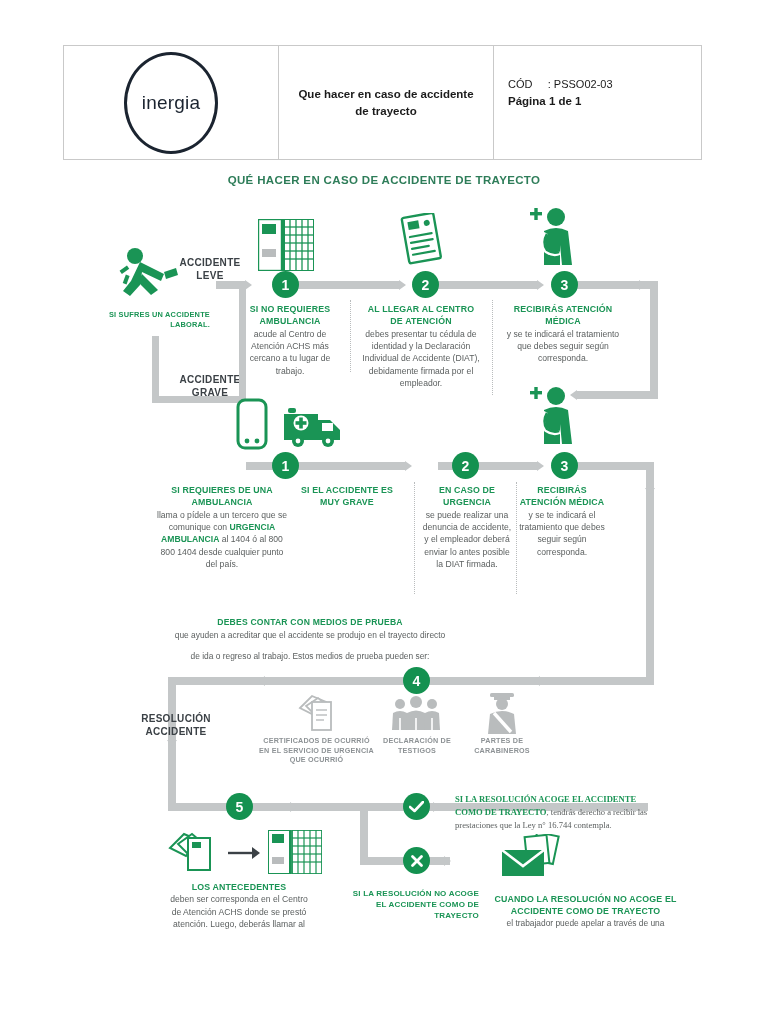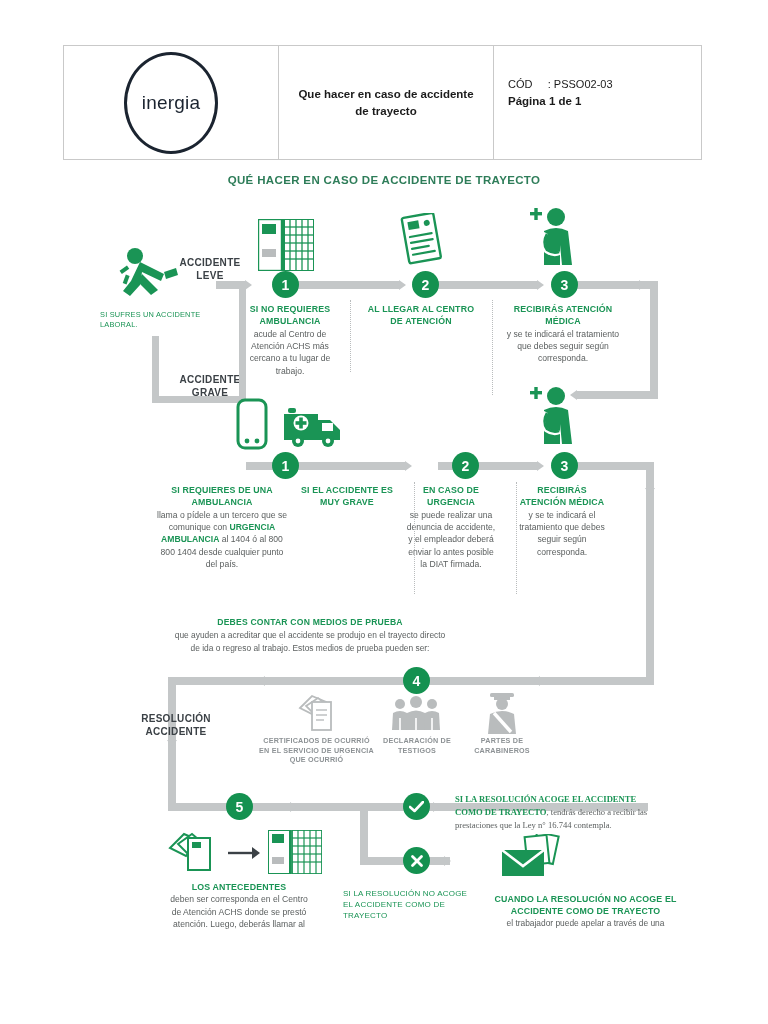--- a/index.html
+++ b/index.html
@@ -35,22 +35,22 @@
     background:#149150;color:#fff;font-size:14px;font-weight:bold;
     display:flex;align-items:center;justify-content:center;z-index:3;}
   .badge{position:absolute;width:27px;height:27px;border-radius:50%;
     background:#149150;color:#fff;display:flex;align-items:center;justify-content:center;z-index:3;}
   .col{position:absolute;text-align:center;font-size:8.6px;line-height:1.42;color:#5c6060;}
   .col b{display:block;color:#1a9455;font-size:8.8px;letter-spacing:.15px;}
   .kicker{font-weight:bold;color:#1a9455;}
   .dash{position:absolute;border-left:1.5px dotted #b9bcbd;}
   .lbl-dark{position:absolute;font-size:10px;font-weight:bold;color:#3b4146;
     text-align:center;line-height:1.3;letter-spacing:.3px;}
-  .lbl-green{position:absolute;font-size:7.6px;font-weight:normal;color:#1a9455;
-    text-align:left;line-height:1.35;letter-spacing:.2px;}
+  .lbl-green{position:absolute;font-size:7.6px;font-weight:bold;color:#1a9455;
+    text-align:right;line-height:1.35;letter-spacing:.2px;}
   .lbl-gray{position:absolute;font-size:7.2px;font-weight:bold;color:#8d9295;
     text-align:center;line-height:1.35;letter-spacing:.2px;}
   .prueba{position:absolute;text-align:center;width:620px;left:0;}
   .prueba .t{font-size:8.6px;font-weight:bold;color:#1a9455;letter-spacing:.2px;}
   .prueba .s{font-size:8.4px;color:#5c6060;line-height:1.5;margin-top:2px;}
   .rtxt{position:absolute;font-size:8.6px;color:#5c6060;line-height:1.5;}
   .rtxt b{color:#1a9455;}
   .arrow-r{position:absolute;width:0;height:0;border-top:5px solid transparent;
     border-bottom:5px solid transparent;border-left:7px solid #c4c7c8;}
   .arrow-l{position:absolute;width:0;height:0;border-top:5px solid transparent;
@@ -164,20 +164,21 @@
   <div class="num" style="left:272px;top:271px;">1</div>
   <div class="num" style="left:412px;top:271px;">2</div>
   <div class="num" style="left:551px;top:271px;">3</div>
 
   <div class="col" style="left:240px;top:303px;width:100px;">
     <b>SI NO REQUIERES AMBULANCIA</b>
     <span>acude al Centro de Atención ACHS más cercano a tu lugar de trabajo.</span>
   </div>
   <div class="col" style="left:362px;top:303px;width:118px;">
     <b>AL LLEGAR AL CENTRO DE ATENCIÓN</b>
+    <span>debes presentar tu cédula de identidad y la Declaración Individual de Accidente (DIAT), debidamente firmada por el empleador.</span>
   </div>
   <div class="col" style="left:505px;top:303px;width:116px;">
     <b>RECIBIRÁS ATENCIÓN MÉDICA</b>
     <span>y se te indicará el tratamiento que debes seguir según corresponda.</span>
   </div>
 
   <div class="dash" style="left:350px;top:300px;height:72px;"></div>
   <div class="dash" style="left:492px;top:300px;height:95px;"></div>
 
   <div class="grayline" style="left:650px;top:281px;width:8px;height:118px;"></div>
@@ -233,40 +234,40 @@
   <div class="num" style="left:452px;top:452px;">2</div>
   <div class="num" style="left:551px;top:452px;">3</div>
 
   <div class="col" style="left:155px;top:484px;width:134px;">
     <b>SI REQUIERES DE UNA AMBULANCIA</b>
     <span>llama o pídele a un tercero que se comunique con </span><span class="kicker">URGENCIA AMBULANCIA</span><span> al 1404 ó al 800 800 1404 desde cualquier punto del país.</span>
   </div>
   <div class="col" style="left:291px;top:484px;width:112px;">
     <b>SI EL ACCIDENTE ES MUY GRAVE</b>
   </div>
-  <div class="col" style="left:404px;top:484px;width:94px;">
+  <div class="col" style="left:420px;top:484px;width:94px;">
     <b>EN CASO DE URGENCIA</b>
     <span>se puede realizar una denuncia de accidente, y el empleador deberá enviar lo antes posible la DIAT firmada.</span>
   </div>
   <div class="col" style="left:518px;top:484px;width:88px;">
     <b>RECIBIRÁS ATENCIÓN MÉDICA</b>
     <span>y se te indicará el tratamiento que debes seguir según corresponda.</span>
   </div>
 
   <div class="dash" style="left:414px;top:482px;height:112px;"></div>
   <div class="dash" style="left:516px;top:482px;height:112px;"></div>
   <div class="dash" style="left:651px;top:482px;height:112px;"></div>
 
   <div class="grayline" style="left:646px;top:462px;width:8px;height:215px;"></div>
   <div class="arrow-d" style="left:645px;top:488px;"></div>
 
   <div class="prueba" style="top:617px;">
     <div class="t">DEBES CONTAR CON MEDIOS DE PRUEBA</div>
     <div class="s">que ayuden a acreditar que el accidente se produjo en el trayecto directo</div>
-    <div class="s" style="margin-top:0;">de ida o regreso al trabajo. Estos medios de prueba pueden ser:</div>
+    <div class="s" style="margin-top:8px;">de ida o regreso al trabajo. Estos medios de prueba pueden ser:</div>
   </div>
 
   <div class="grayline" style="left:168px;top:677px;width:486px;height:8px;"></div>
   <div class="arrow-l" style="left:258px;top:676px;"></div>
   <div class="arrow-l" style="left:533px;top:676px;"></div>
   <div class="grayline" style="left:168px;top:677px;width:8px;height:130px;"></div>
   <div class="arrow-d" style="left:167px;top:740px;"></div>
 
   <div class="num" style="left:403px;top:667px;">4</div>
 

